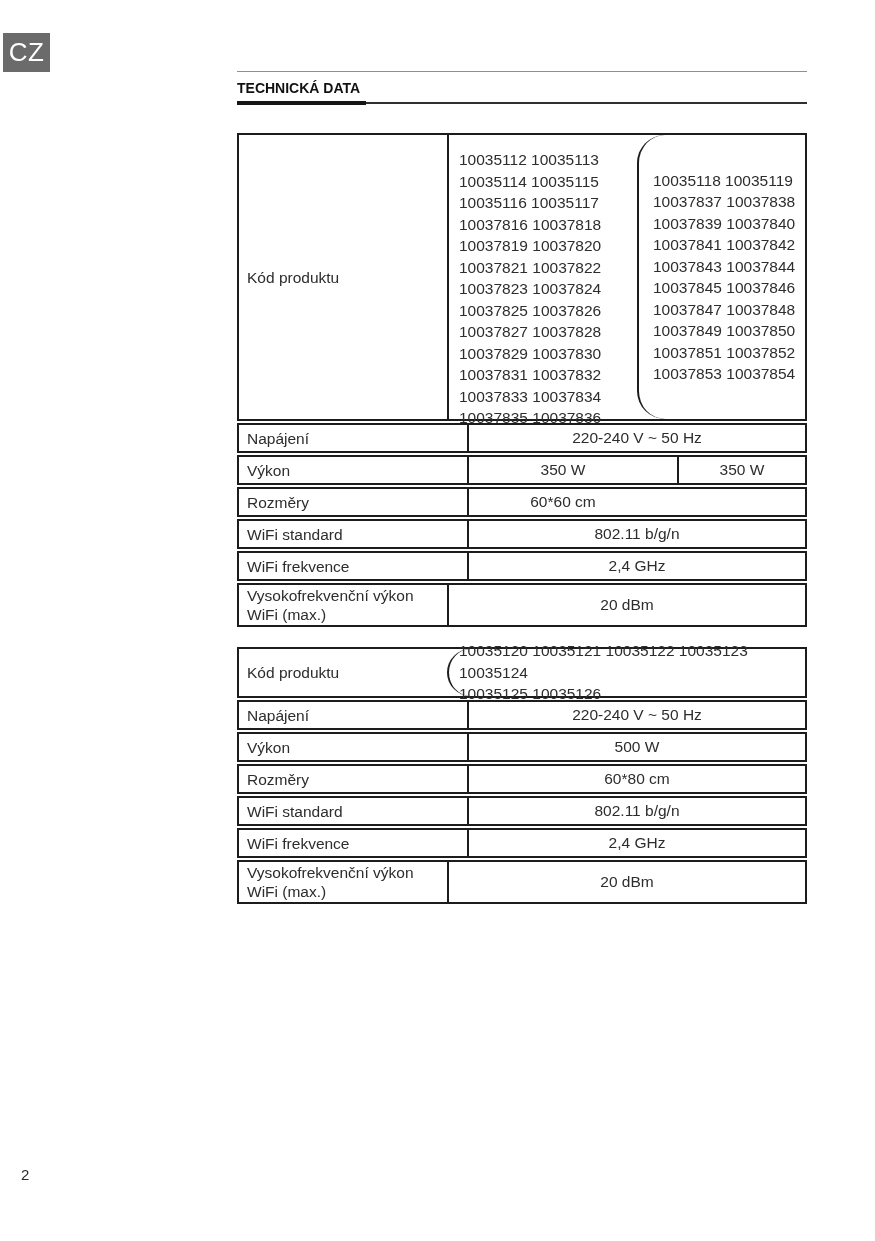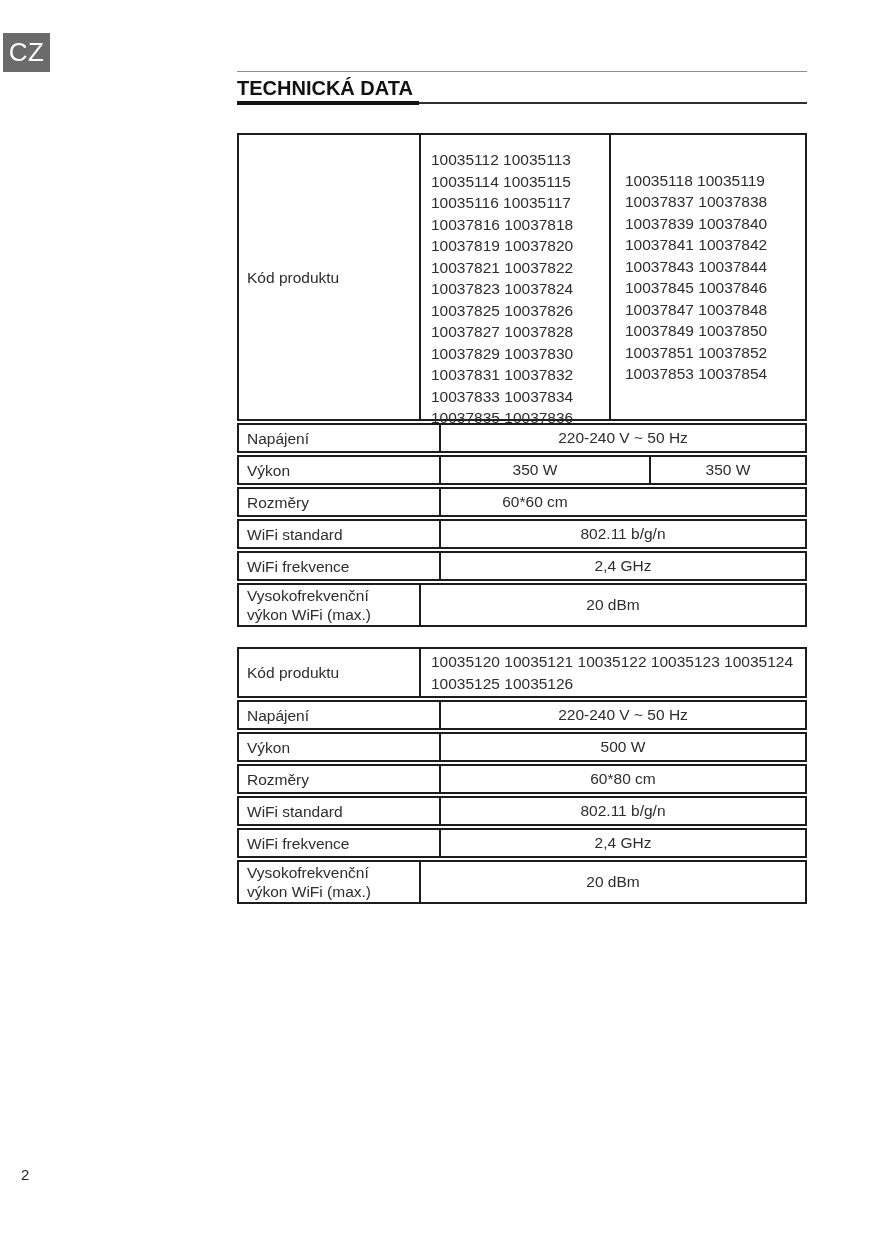--- a/index.html
+++ b/index.html
@@ -23,21 +23,21 @@
     letter-spacing:0.5px;
   }
 
   
   .title-area {
     position:absolute; left:237px; top:71px; width:570px;
     border-top:1px solid #8f8f8f;
     padding-top:5px;
   }
   .title-area h1 {
-    margin:0; font-size:20px; line-height:22px;
+    margin:0; font-size:14px; line-height:22px;
     font-weight:bold; color:#111111;
   }
   .title-text {
     display:inline-block;
     padding-bottom:2px; padding-right:6px;
     border-bottom:4px solid #161616;
   }
   .title-rule {
     height:0; border-top:2px solid #2f2f2f; margin-top:-3px;
   }
@@ -54,39 +54,39 @@
     box-sizing:border-box;
     background:#ffffff;
   }
   .row-std  { height:30px;gap:20px; }
   .row-tall { height:44px; }
   .row-kod1 { height:288px; }
   .row-kod2 { height:51px; }
 
   .cell { box-sizing:border-box; }
   .c-label {
-    width:180px;
+    width:208px;
     padding:1px 6px 1px 8px;
     display:flex; align-items:center;
     line-height:19px;
   }
   .c-mid   { width:190px; border-left:2px solid #1c1c1c; }
   .c-right { flex:1;      border-left:2px solid #1c1c1c; }
   .c-span  { flex:1;      border-left:2px solid #1c1c1c; }
   .c-value {
     display:flex; align-items:center; justify-content:center;
     text-align:center; padding:1px 4px;
   }
   .codes {
     white-space:pre-line;
     line-height:21.5px;
     padding:2px 4px 2px 10px;
   }
   .codes-top    { padding-top:14px; }
-  .codes-center { display:flex; align-items:center; padding-left:14px; }
+  .codes-center { display:flex; align-items:center; padding-left:14px;border-radius:28px; }
 
   
   .page-number {
     position:absolute; left:21px; top:1166px;
     font-size:15px; color:#2d2d2d;
   }
 </style>
 </head>
 <body>
 

